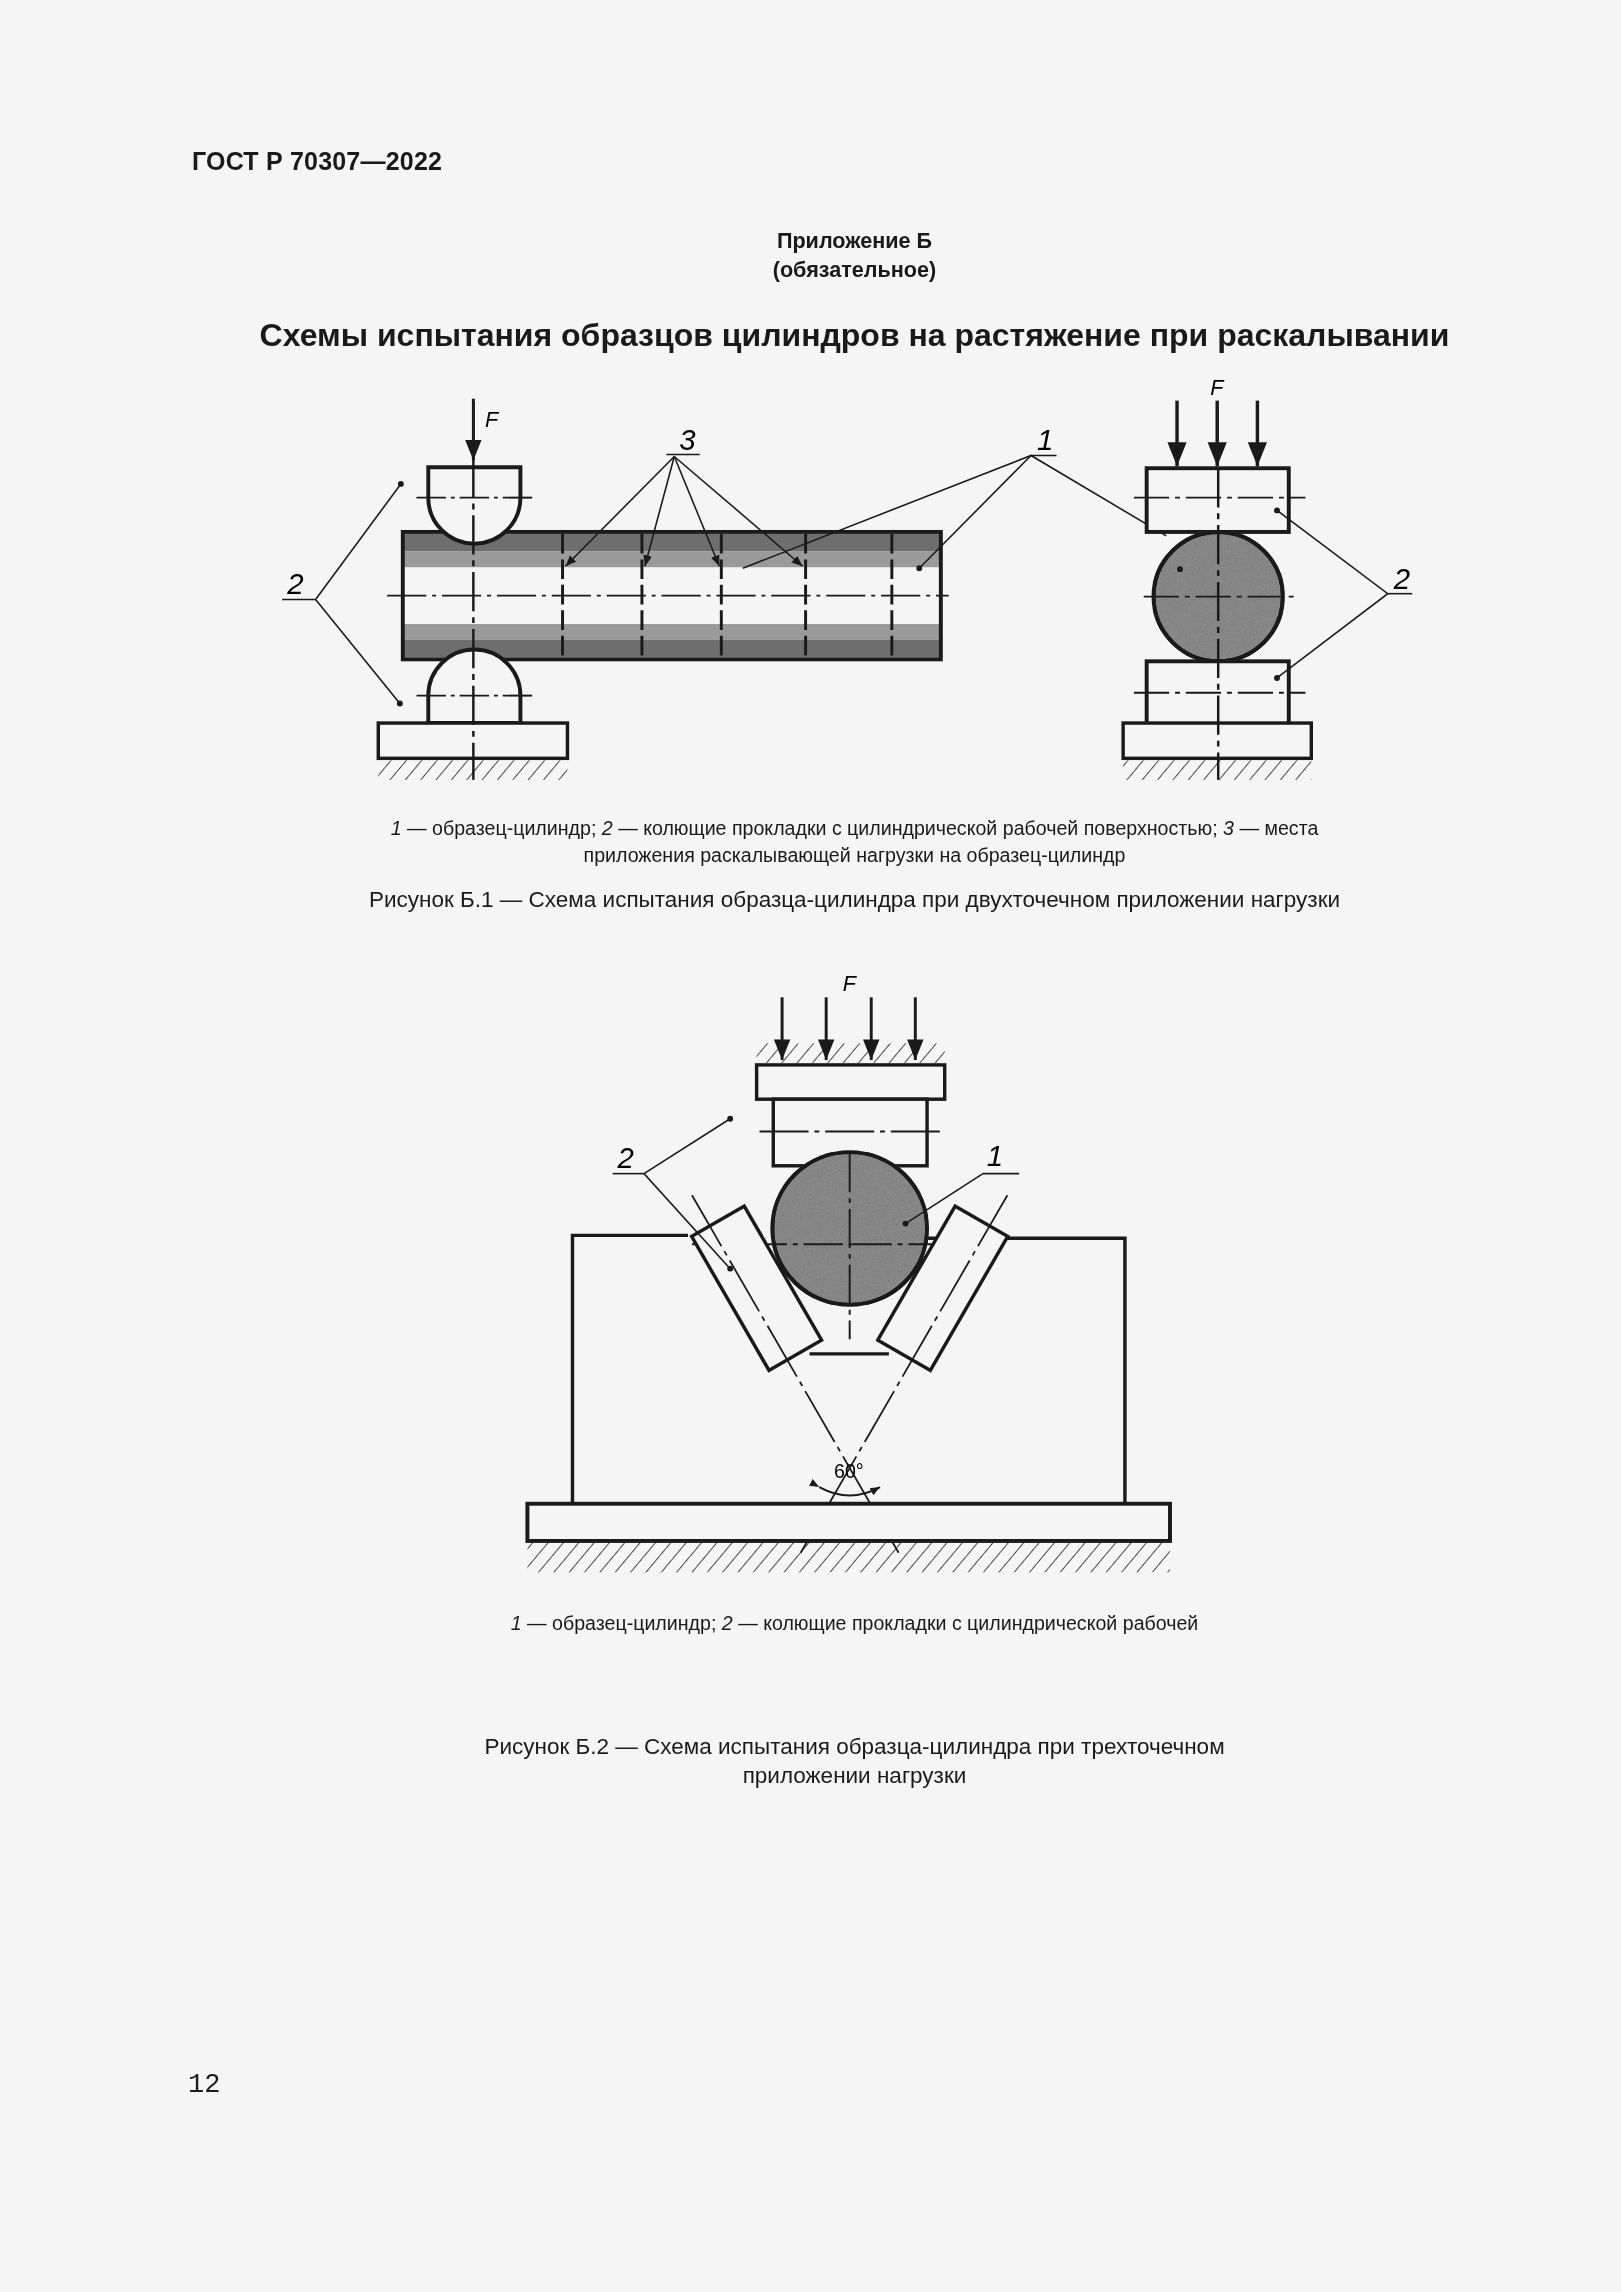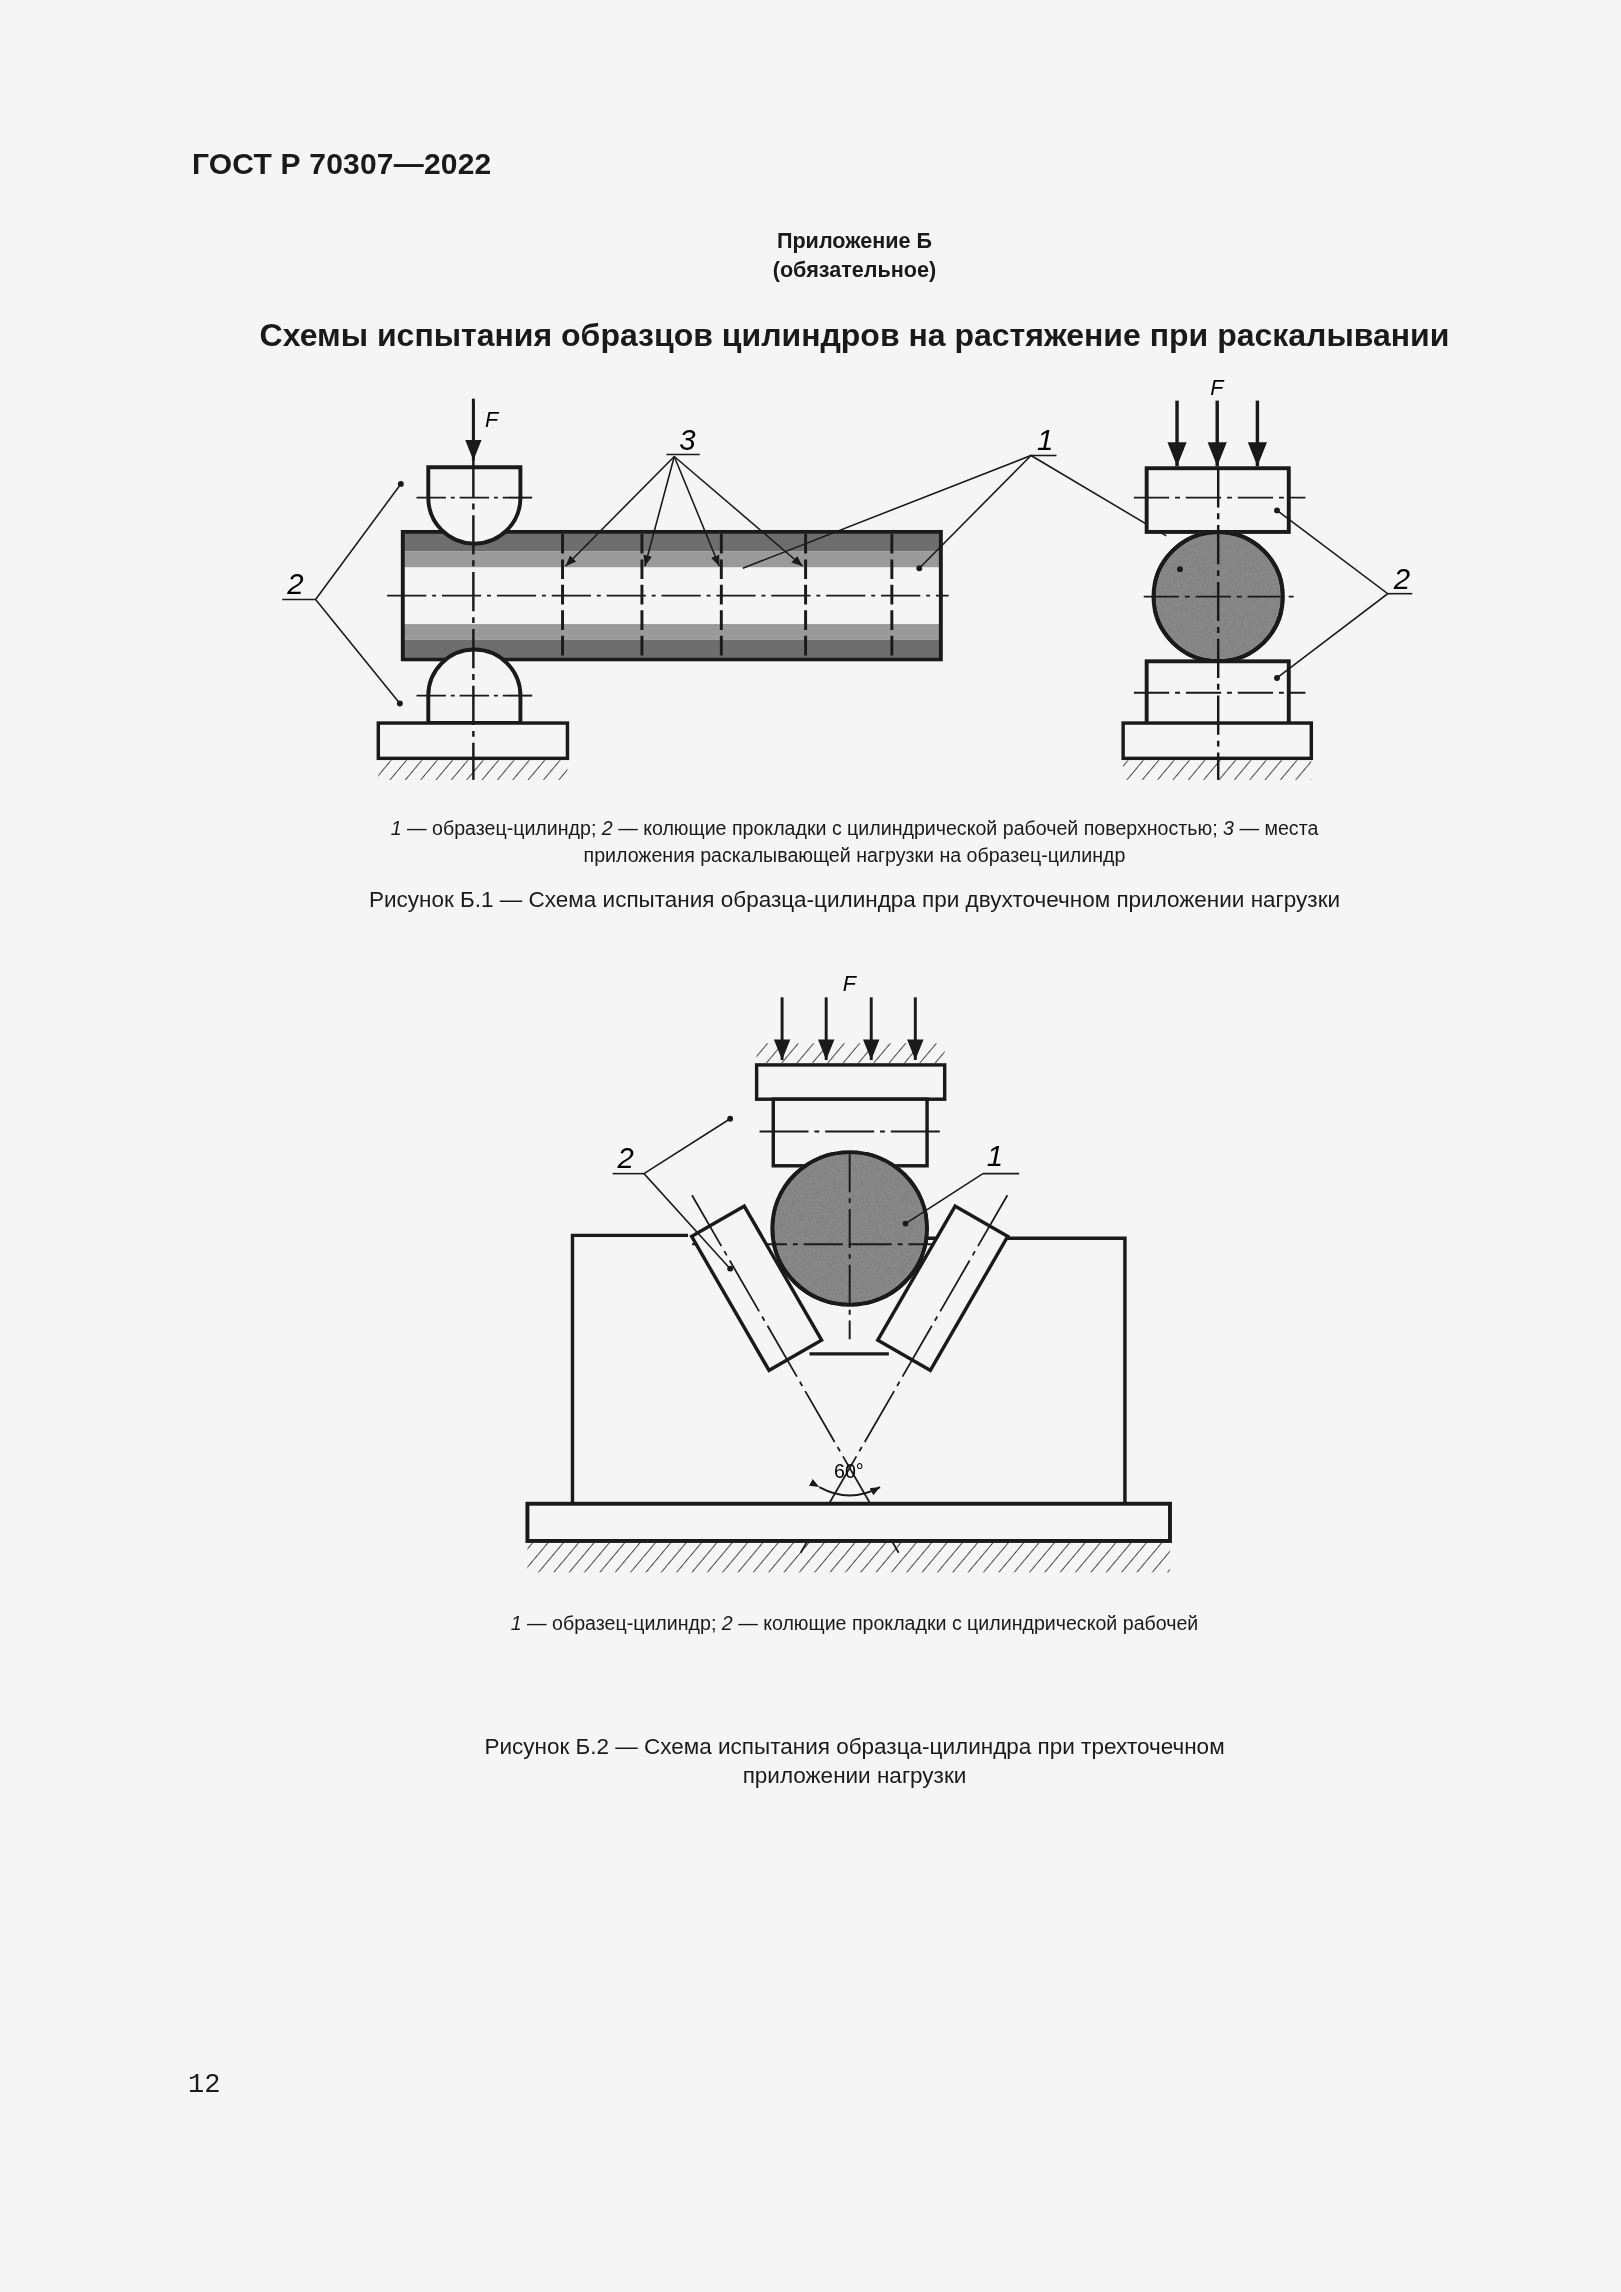--- a/index.html
+++ b/index.html
@@ -1,21 +1,21 @@
 <!DOCTYPE html>
 <html><head>
 <meta charset="utf-8">
 <style>
   html, body { margin:0; padding:0; }
   body {
     width:1621px; height:2293px; background:#f5f5f5; position:relative; overflow:hidden;
     font-family:"Liberation Sans", sans-serif; color:#1a1a1a;
   }
   .abs { position:absolute; }
-  .hdr { left:192px; top:147px; font-size:30px; font-weight:bold; letter-spacing:0.2px; }
+  .hdr { left:192px; top:147px; font-size:25px; font-weight:bold; letter-spacing:0.2px; }
   .center { left:0; width:1621px; text-align:center;margin-left:44px; }
   .app-title { top:226px; font-size:21.6px; font-weight:bold; line-height:29px; }
   .main-title { top:317px; font-size:32px; font-weight:bold; }
   .legend { font-size:19.6px; line-height:27.4px; }
   .caption { font-size:22.5px; line-height:29px; }
   .pagenum { left:188px; top:2070px; font-size:27px;font-family:Liberation Mono, monospace; }
   svg text { font-family:"Liberation Sans", sans-serif; }
   i { font-style:italic; }
 </style>
 </head>

